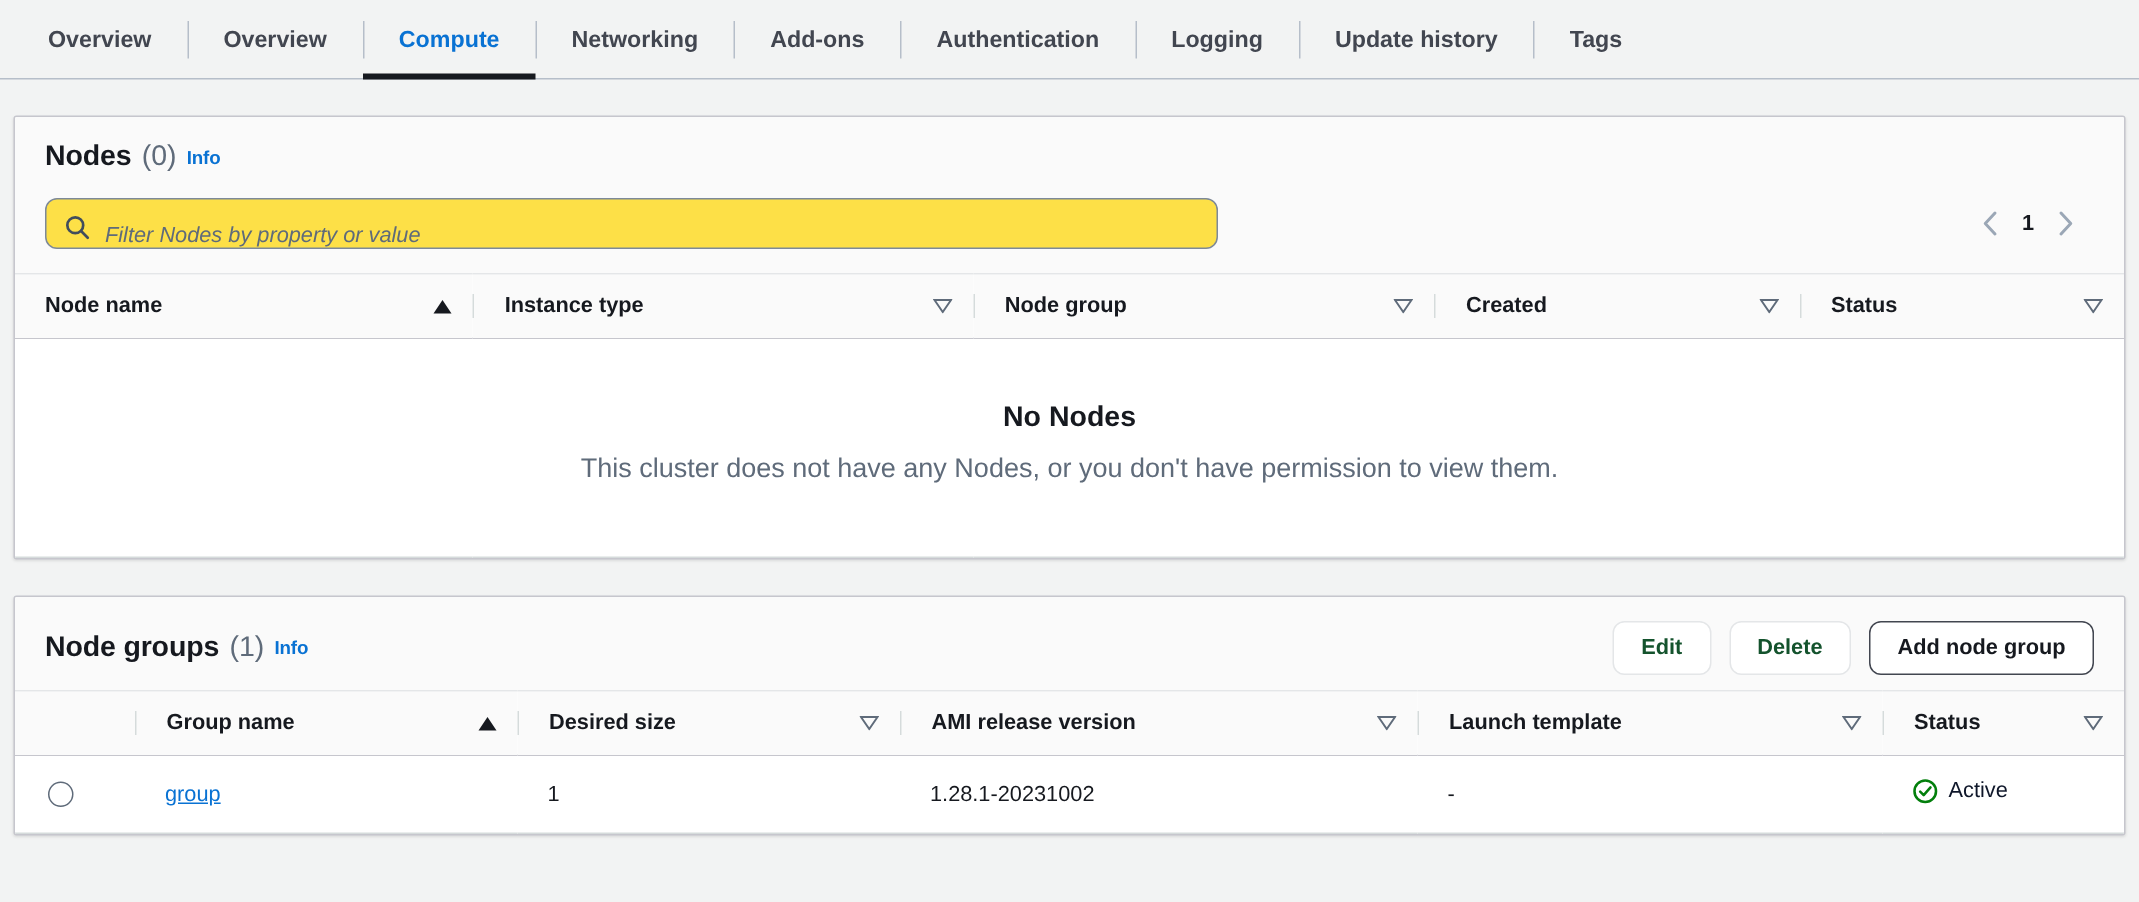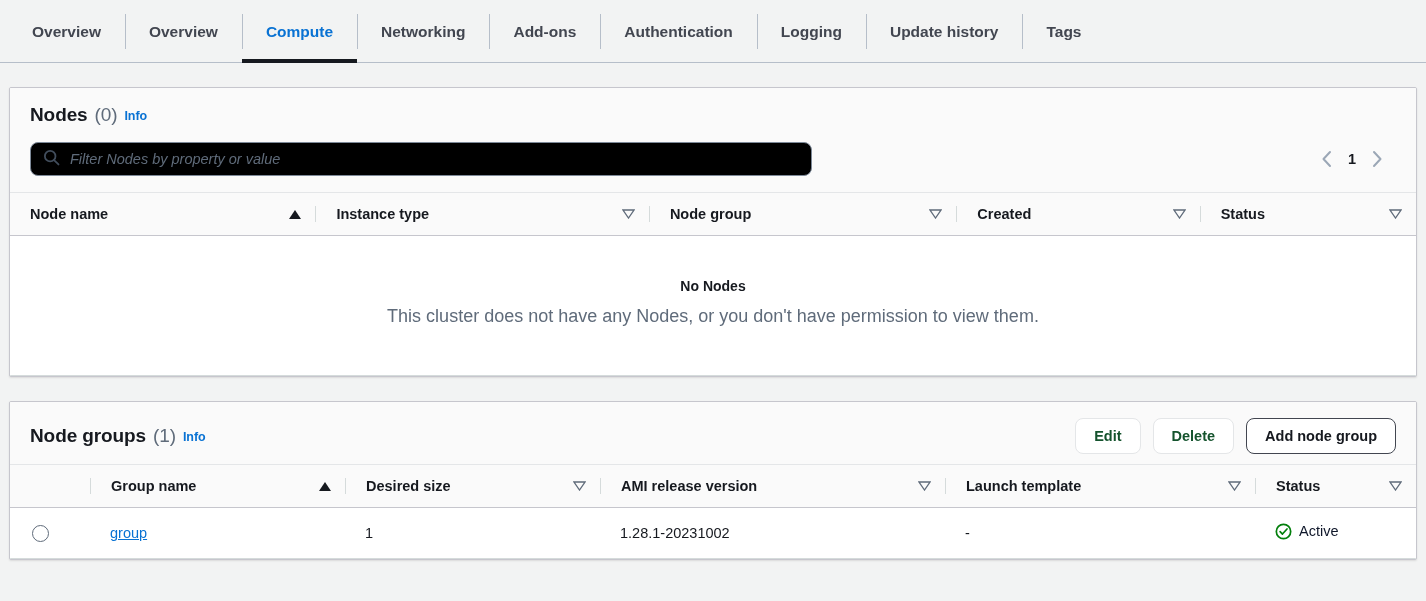--- a/index.html
+++ b/index.html
@@ -7,21 +7,21 @@
     margin: 0; padding: 0;
     width: 1426px; height: 601px;
     background: #f2f3f3;
     font-family: "Liberation Sans", sans-serif;
     -webkit-font-smoothing: antialiased;
   }
 
   
   .tabs-bar {
     position: relative;
-    height: 63px;
+    height: 53px;
     background: #f2f3f3;
     display: flex;
     align-items: stretch;
     padding: 0 0 0 8px;
   }
   .tabs-bar::after {
     content: "";
     position: absolute;
     left: 0; right: 0; bottom: 0;
     height: 1px;
@@ -100,23 +100,23 @@
     justify-content: space-between;
     background: #fafafa;
     padding: 6px 20px 16px 20px;
   }
   .search-box {
     position: relative;
     width: 782px;
     height: 34px;
     border: 1px solid #7d8998;
     border-radius: 8px;
-    background: #000000;
-    display: flex;
-    align-items: center;
+    background: #fde047;
+    display: flex;
+    align-items: flex-end;
     padding-left: 12px;
     gap: 10px;
   }
   .search-box svg { flex: none; }
   .search-box input {
     flex: 1;
     border: 0;
     outline: none;
     font-family: "Liberation Sans", sans-serif;
     font-size: 14.5px;
@@ -197,21 +197,21 @@
     text-decoration: underline;
     cursor: pointer;
   }
 
   .empty-cell {
     text-align: center;
     padding: 42px 20px 48px 20px;
     border-bottom: 1px solid #d5dbdb;
   }
   .empty-title {
-    font-size: 14px;
+    font-size: 19px;
     font-weight: bold;
     color: #16191f;
     margin-bottom: 12px;
   }
   .empty-sub { font-size: 18px; color: #5f6b7a; }
 
   
   .btn-group { display: flex; align-items: center; gap: 12px; }
   .btn {
     height: 36px;

